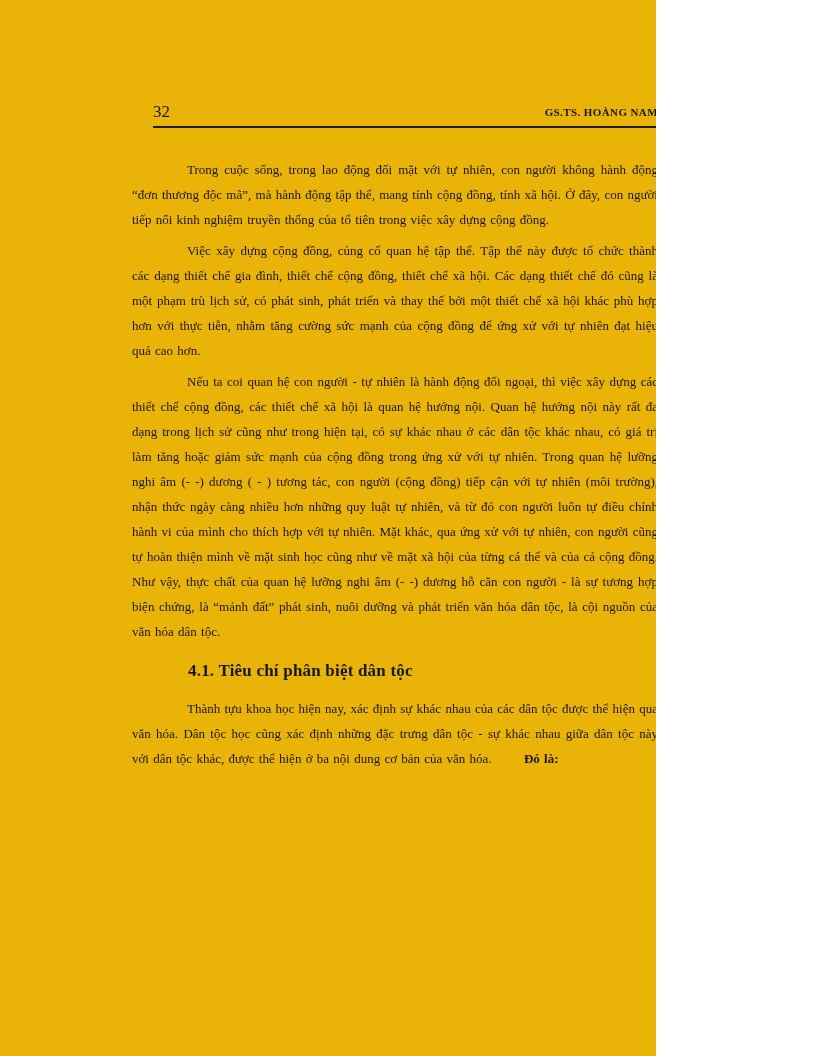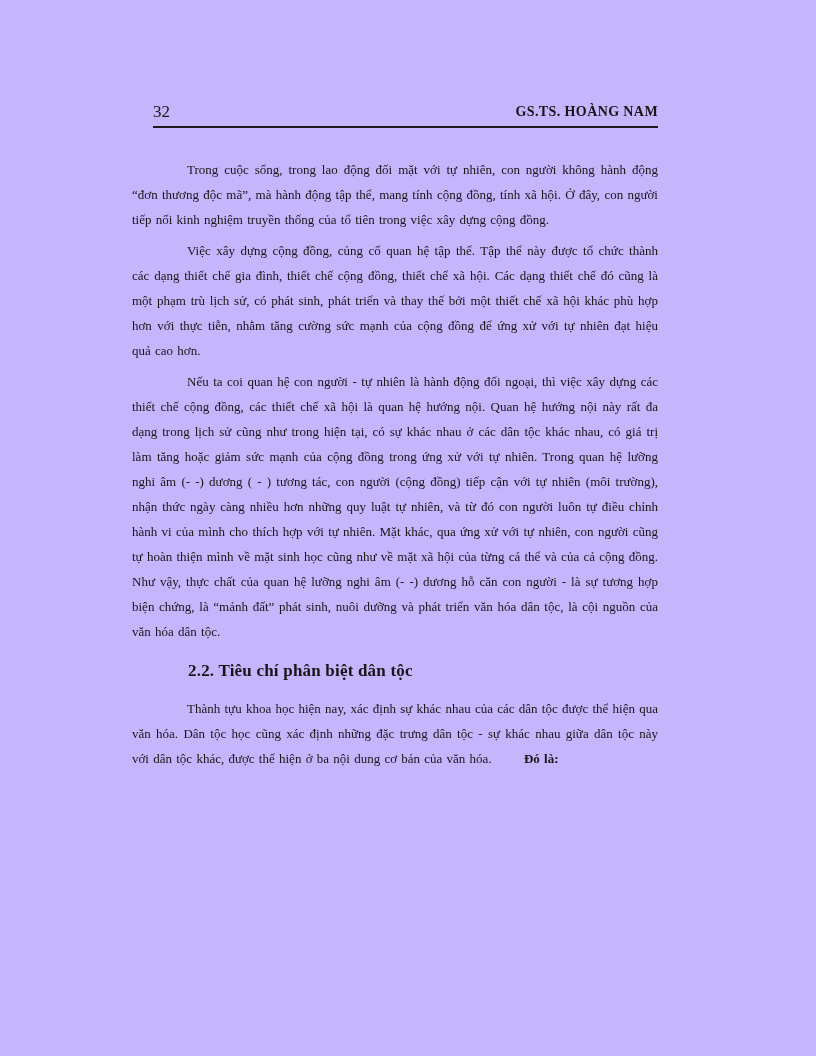--- a/index.html
+++ b/index.html
@@ -2,23 +2,23 @@
 <html><head>
 <meta charset="utf-8">
 <style>
   html, body {
     margin: 0;
     padding: 0;
     background: #ffffff;
   }
   .page {
     position: relative;
-    width: 816px;
+    width: 656px;
     height: 1056px;
-    background: #c4b5fd;
+    background: #eab308;
     overflow: hidden;
     font-family: "Liberation Serif", "DejaVu Serif", serif;
     color: #171717;
   }
   .content {
     position: absolute;
     left: 132px;
     top: 102px;
     width: 526px;
   }
@@ -28,21 +28,21 @@
     justify-content: space-between;
     align-items: flex-end;
     border-bottom: 2px solid #1c1c1c;
     padding-bottom: 4px;
   }
   .pg-num {
     font-size: 17px;
     line-height: 20px;
   }
   .run-title {
-    font-size: 14px;
+    font-size: 11px;
     line-height: 20px;
     font-weight: bold;
     letter-spacing: 0.4px;
   }
   .body-text {
     margin-top: 29px;
   }
   .body-text p {
     font-size: 13px;
     line-height: 25px;
@@ -74,19 +74,19 @@
       <span class="run-title">GS.TS. HOÀNG NAM</span>
     </div>
 
     <div class="body-text">
       <p>Trong cuộc sống, trong lao động đối mặt với tự nhiên, con người không hành động “đơn thương độc mã”, mà hành động tập thể, mang tính cộng đồng, tính xã hội. Ở đây, con người tiếp nối kinh nghiệm truyền thống của tổ tiên trong việc xây dựng cộng đồng.</p>
 
       <p>Việc xây dựng cộng đồng, củng cố quan hệ tập thể. Tập thể này được tổ chức thành các dạng thiết chế gia đình, thiết chế cộng đồng, thiết chế xã hội. Các dạng thiết chế đó cũng là một phạm trù lịch sử, có phát sinh, phát triển và thay thế bởi một thiết chế xã hội khác phù hợp hơn với thực tiễn, nhằm tăng cường sức mạnh của cộng đồng để ứng xử với tự nhiên đạt hiệu quả cao hơn.</p>
 
       <p>Nếu ta coi quan hệ con người - tự nhiên là hành động đối ngoại, thì việc xây dựng các thiết chế cộng đồng, các thiết chế xã hội là quan hệ hướng nội. Quan hệ hướng nội này rất đa dạng trong lịch sử cũng như trong hiện tại, có sự khác nhau ở các dân tộc khác nhau, có giá trị làm tăng hoặc giảm sức mạnh của cộng đồng trong ứng xử với tự nhiên. Trong quan hệ lưỡng nghi âm (- -) dương ( - ) tương tác, con người (cộng đồng) tiếp cận với tự nhiên (môi trường), nhận thức ngày càng nhiều hơn những quy luật tự nhiên, và từ đó con người luôn tự điều chỉnh hành vi của mình cho thích hợp với tự nhiên. Mặt khác, qua ứng xử với tự nhiên, con người cũng tự hoàn thiện mình về mặt sinh học cũng như về mặt xã hội của từng cá thể và của cả cộng đồng. Như vậy, thực chất của quan hệ lưỡng nghi âm (- -) dương hỗ căn con người - là sự tương hợp biện chứng, là “mảnh đất” phát sinh, nuôi dưỡng và phát triển văn hóa dân tộc, là cội nguồn của văn hóa dân tộc.</p>
 
-      <h2>2.2. Tiêu chí phân biệt dân tộc</h2>
+      <h2>4.1. Tiêu chí phân biệt dân tộc</h2>
 
       <p><span>Thành tựu khoa học hiện nay, xác định sự khác nhau của các dân tộc được thể hiện qua văn hóa. Dân tộc học cũng xác định những đặc trưng dân tộc - sự khác nhau giữa dân tộc này với dân tộc khác, được thể hiện ở ba nội dung cơ bản của văn hóa. </span><strong>Đó là:</strong></p>
     </div>
 
   </div>
 </div>
 
 </body></html>

